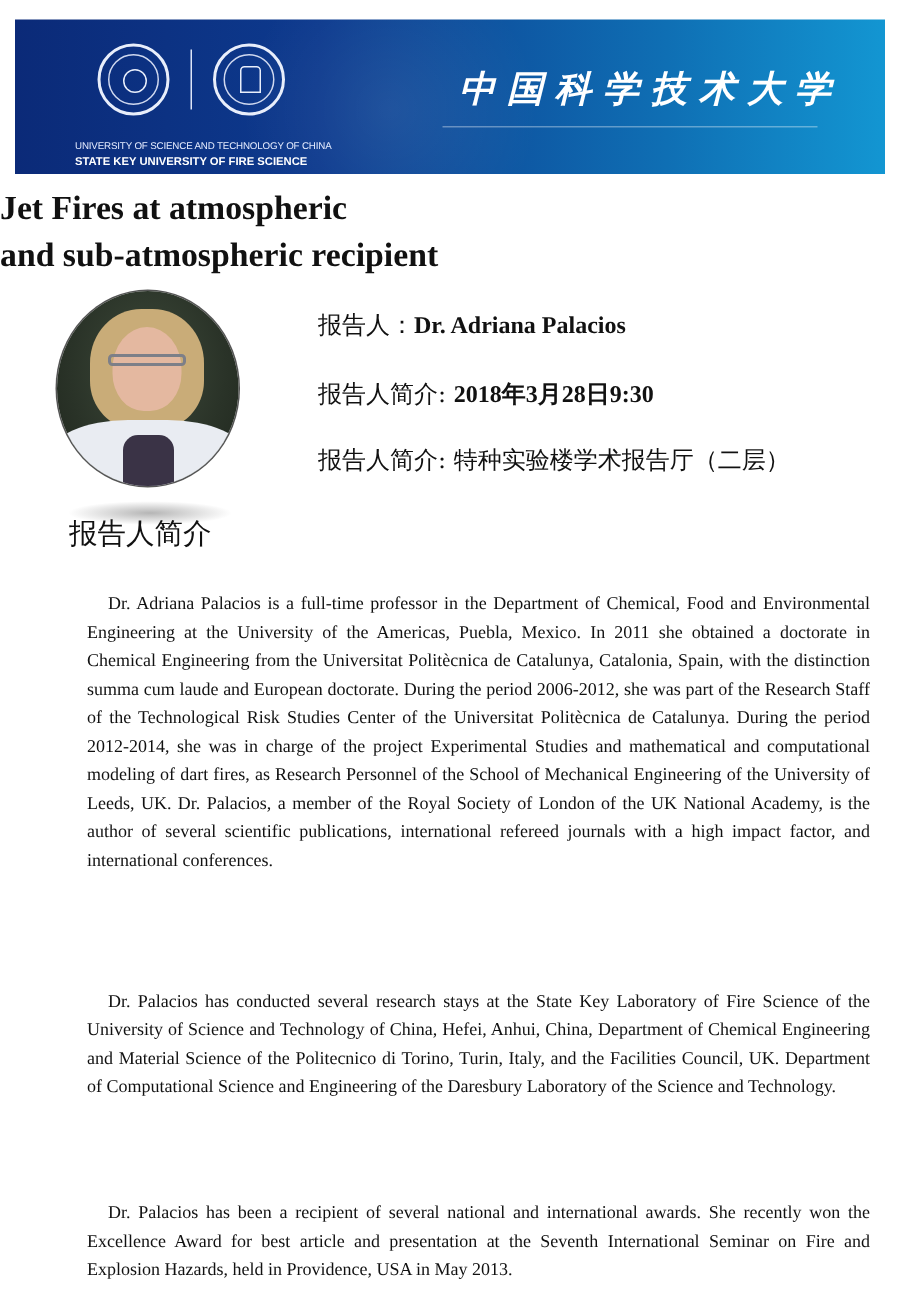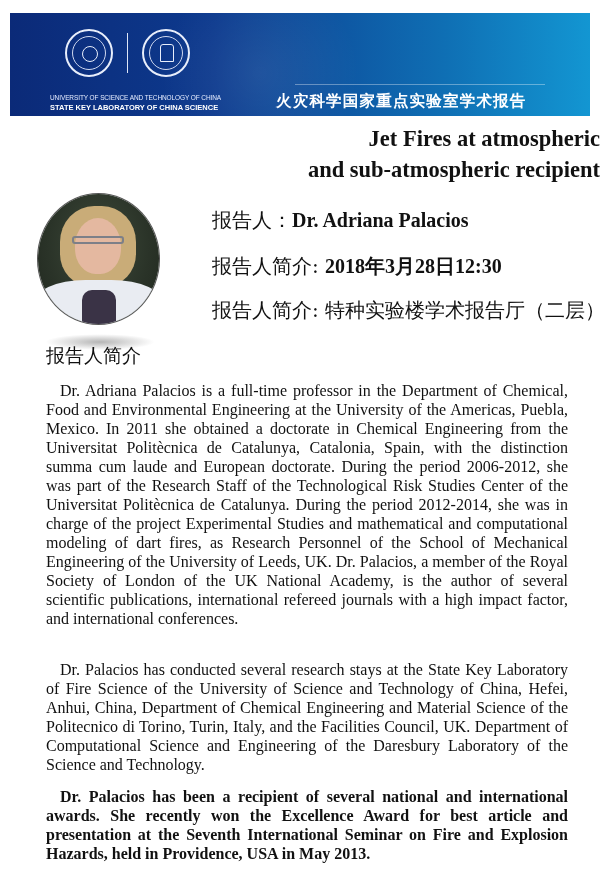--- a/index.html
+++ b/index.html
@@ -19,90 +19,90 @@
   .logo::after { content: ""; position: absolute; inset: 5px; border: 1px solid #cfd8ef; border-radius: 50%; }
   .logo .core { position: absolute; left: 15px; top: 15px; width: 14px; height: 14px; border-radius: 50%; border: 1.5px solid #e8eefb; }
   .logo2 .core { border-radius: 3px 3px 0 0; width: 12px; height: 16px; left: 16px; top: 13px; }
   .logo-divider { width: 1px; height: 40px; background: #dde5f7; margin: 0 14px; }
   .uni-en { position: absolute; left: 40px; top: 81px; font-family: "Liberation Sans", sans-serif; font-size: 6.5px; color: #e5ecff; letter-spacing: -0.1px; white-space: nowrap; }
   .lab-en { position: absolute; left: 40px; top: 90px; font-family: "Liberation Sans", sans-serif; font-size: 7.5px; font-weight: bold; color: #ffffff; white-space: nowrap; }
   .cn-uni { position: absolute; left: 296px; top: 30px; font-family: "DejaVu Serif", serif; font-size: 24px; font-weight: bold; font-style: italic; color: #ffffff; letter-spacing: 8px; white-space: nowrap; }
   .banner-line { position: absolute; left: 285px; top: 71px; width: 250px; height: 1px; background: rgba(255,255,255,0.35); }
   .cn-lab { position: absolute; left: 266px; top: 78px; font-family: "DejaVu Sans", sans-serif; font-size: 15.5px; font-weight: bold; color: #ffffff; letter-spacing: 1.2px; white-space: nowrap; }
 
-  .title { position: absolute; left: 0; width: 600px; text-align: right; font-size: 22.5px; font-weight: bold; line-height: 30px; }
+  .title { position: absolute; left: 0; width: 600px; text-align: left; font-size: 22.5px; font-weight: bold; line-height: 30px; }
   .title1 { top: 124px; }
   .title2 { top: 155px; }
 
   .portrait-wrap { position: absolute; left: 38px; top: 194px; width: 121px; height: 130px; }
   .portrait {
     width: 121px; height: 130px; border-radius: 50%; overflow: hidden; position: relative;
     background: radial-gradient(ellipse at 50% 40%, #3e4a3a 0%, #2a3328 60%, #1f261d 100%);
     box-shadow: 0 0 0 1px #555;
   }
   .hair { position: absolute; left: 22px; top: 12px; width: 76px; height: 80px; border-radius: 45% 45% 40% 40%; background: #c9ac78; }
   .face { position: absolute; left: 37px; top: 24px; width: 46px; height: 56px; border-radius: 50% 50% 45% 45%; background: #e4b8a0; }
   .glasses { position: absolute; left: 34px; top: 42px; width: 52px; height: 8px; border: 2px solid #7d7f88; border-radius: 3px; box-sizing: border-box; }
   .coat { position: absolute; left: -5px; top: 86px; width: 131px; height: 60px; border-radius: 40% 40% 0 0; background: #e9ecf2; }
   .shirt { position: absolute; left: 44px; top: 96px; width: 34px; height: 40px; background: #3a3346; border-radius: 10px 10px 0 0; }
   .shadow { position: absolute; left: 45px; top: 334px; width: 110px; height: 16px; border-radius: 50%; background: radial-gradient(ellipse, rgba(120,120,120,0.55), rgba(160,160,160,0) 70%); }
 
-  .info { position: absolute; left: 212px; font-size: 20px; white-space: nowrap; }
+  .info { position: absolute; left: 212px; font-size: 16px; white-space: nowrap; }
   .info .lbl { font-family: "DejaVu Serif", serif; }
   .info .val { font-weight: bold; }
   .info-speaker { top: 207px; }
   .info-time { top: 253px; }
   .info-place { top: 297px; }
   .info-place .val { font-weight: normal; font-family: "DejaVu Serif", serif; text-align: center; }
 
   .section-heading { position: absolute; left: 46px; top: 343px; font-family: Liberation Serif, serif; font-size: 19px; }
 
-  .bio { position: absolute; left: 46px; width: 522px; font-size: 16px; line-height: 19px; text-align: justify; text-indent: 14px; margin: 0; }
+  .bio { position: absolute; left: 46px; width: 522px; font-size: 12px; line-height: 19px; text-align: justify; text-indent: 14px; margin: 12px; }
   .bio1 { top: 381px; }
-  .bio2 { top: 660px; }
-  .bio3 { top: 787px; font-weight: bold; }
+  .bio2 { top: 646px; }
+  .bio3 { top: 787px; }
 </style>
 </head>
 <body>
 
 <div class="banner">
   <div class="logos">
     <div class="logo">
         <div class="core"></div>
       </div>
     <div class="logo-divider"></div>
     <div class="logo logo2">
         <div class="core"></div>
       </div>
   </div>
   <div class="uni-en">UNIVERSITY OF SCIENCE AND TECHNOLOGY OF CHINA</div>
-  <div class="lab-en">STATE KEY LABORATORY OF CHINA SCIENCE</div>
+  <div class="lab-en">STATE KEY UNIVERSITY OF FIRE SCIENCE</div>
+  <div class="cn-uni">中国科学技术大学</div>
   <div class="banner-line"></div>
-  <div class="cn-lab">火灾科学国家重点实验室学术报告</div>
 </div>
 
 <div class="title title1">Jet Fires at atmospheric</div>
 <div class="title title2">and sub-atmospheric recipient</div>
 
 <div class="portrait-wrap">
   <div class="portrait" title="Portrait of Dr. Adriana Palacios">
     <div class="hair"></div>
     <div class="face"></div>
     <div class="glasses"></div>
     <div class="coat"></div>
     <div class="shirt"></div>
   </div>
 </div>
 <div class="shadow"></div>
 
 <div class="info info-speaker">
   <span class="lbl">报告人：</span><span class="val">Dr. Adriana Palacios</span>
 </div>
 <div class="info info-time">
-  <span class="lbl">报告人简介: </span><span class="val">2018年3月28日12:30</span>
+  <span class="lbl">报告人简介: </span><span class="val">2018年3月28日9:30</span>
 </div>
 <div class="info info-place">
   <span class="lbl">报告人简介: </span><span class="val">特种实验楼学术报告厅（二层）</span>
 </div>
 
 <div class="section-heading">报告人简介</div>
 
 <p class="bio bio1">Dr. Adriana Palacios is a full-time professor in the Department of Chemical, Food and Environmental Engineering at the University of the Americas, Puebla, Mexico. In 2011 she obtained a doctorate in Chemical Engineering from the Universitat Politècnica de Catalunya, Catalonia, Spain, with the distinction summa cum laude and European doctorate. During the period 2006-2012, she was part of the Research Staff of the Technological Risk Studies Center of the Universitat Politècnica de Catalunya. During the period 2012-2014, she was in charge of the project Experimental Studies and mathematical and computational modeling of dart fires, as Research Personnel of the School of Mechanical Engineering of the University of Leeds, UK. Dr. Palacios, a member of the Royal Society of London of the UK National Academy, is the author of several scientific publications, international refereed journals with a high impact factor, and international conferences.</p>
 <p class="bio bio2">Dr. Palacios has conducted several research stays at the State Key Laboratory of Fire Science of the University of Science and Technology of China, Hefei, Anhui, China, Department of Chemical Engineering and Material Science of the Politecnico di Torino, Turin, Italy, and the Facilities Council, UK. Department of Computational Science and Engineering of the Daresbury Laboratory of the Science and Technology.</p>
 <p class="bio bio3">Dr. Palacios has been a recipient of several national and international awards. She recently won the Excellence Award for best article and presentation at the Seventh International Seminar on Fire and Explosion Hazards, held in Providence, USA in May 2013.</p>

